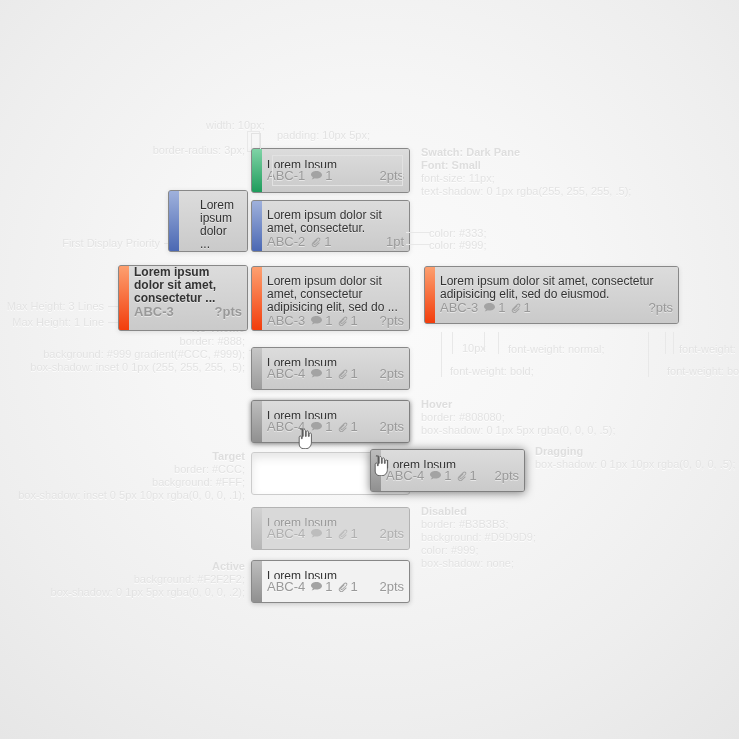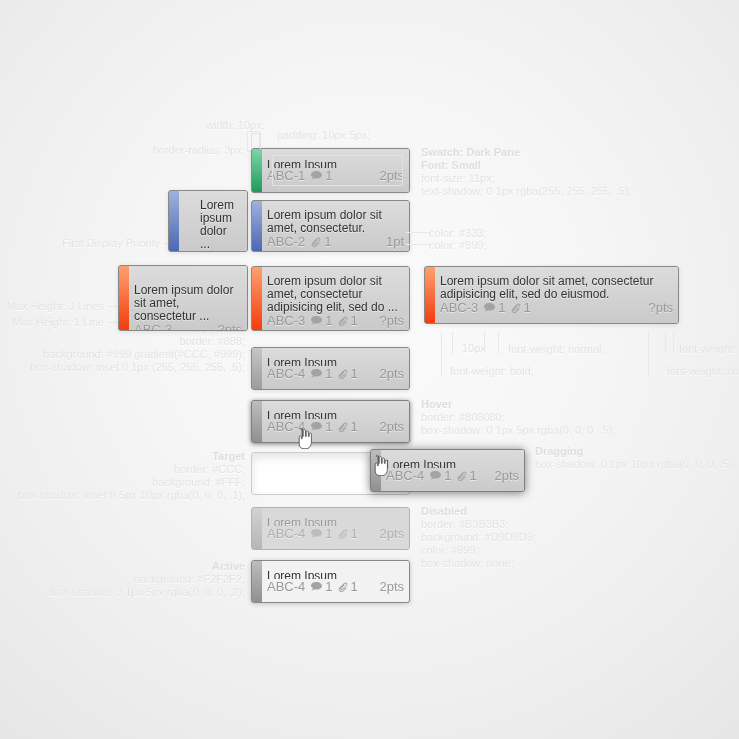--- a/index.html
+++ b/index.html
@@ -177,21 +177,21 @@
     <div class="body" style="padding:8px 21px;">
       <div class="title">Lorem ipsum dolor ...</div>
       <div class="meta" style="margin-top:0;">
         <div class="pts">1pt</div>
       </div>
     </div>
   </div>
 
   <div class="card multi" style="left:118px;top:265px;width:130px;height:66px;">
     <div class="swatch sw-orange"></div>
-    <div class="body" style="padding:18px 5px;">
+    <div class="body" style="padding:0 5px;font-weight:bold;">
       <div class="title">Lorem ipsum dolor sit amet, consectetur ...</div>
       <div class="meta" style="margin-top:0;">
         <span class="key">ABC-3</span>
         <span class="pts">?pts</span>
       </div>
     </div>
   </div>
 
   <div class="card" style="left:251px;top:148px;width:159px;height:45px;">
     <div class="swatch sw-green"></div>

